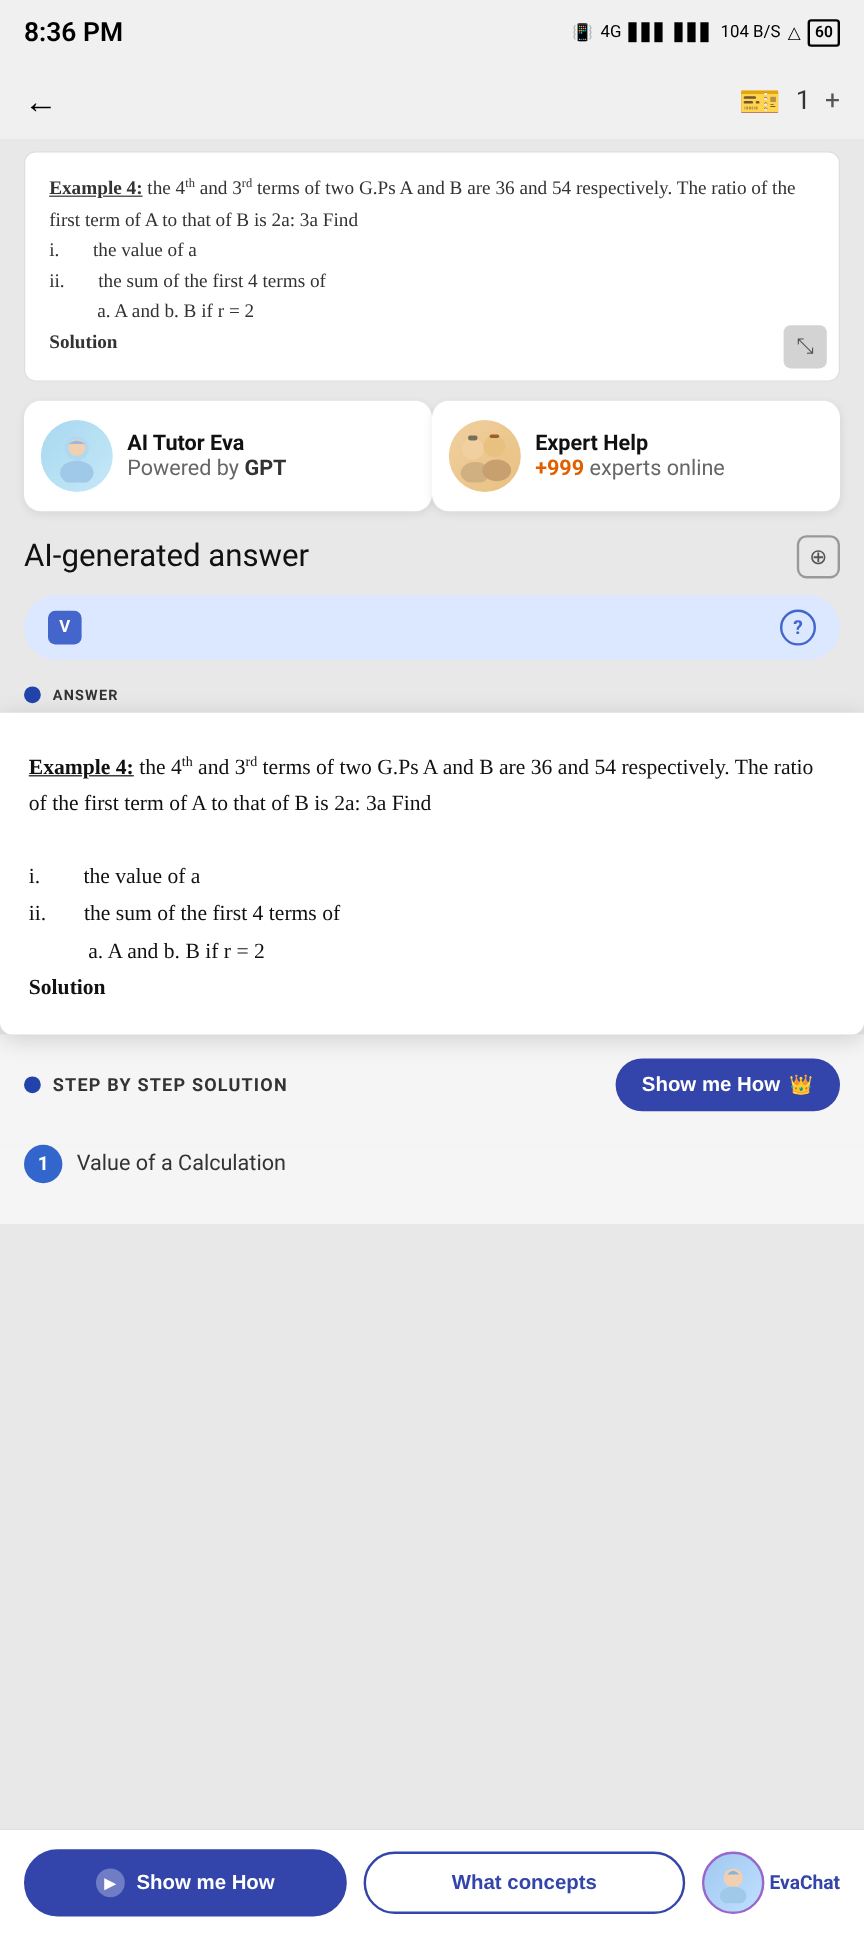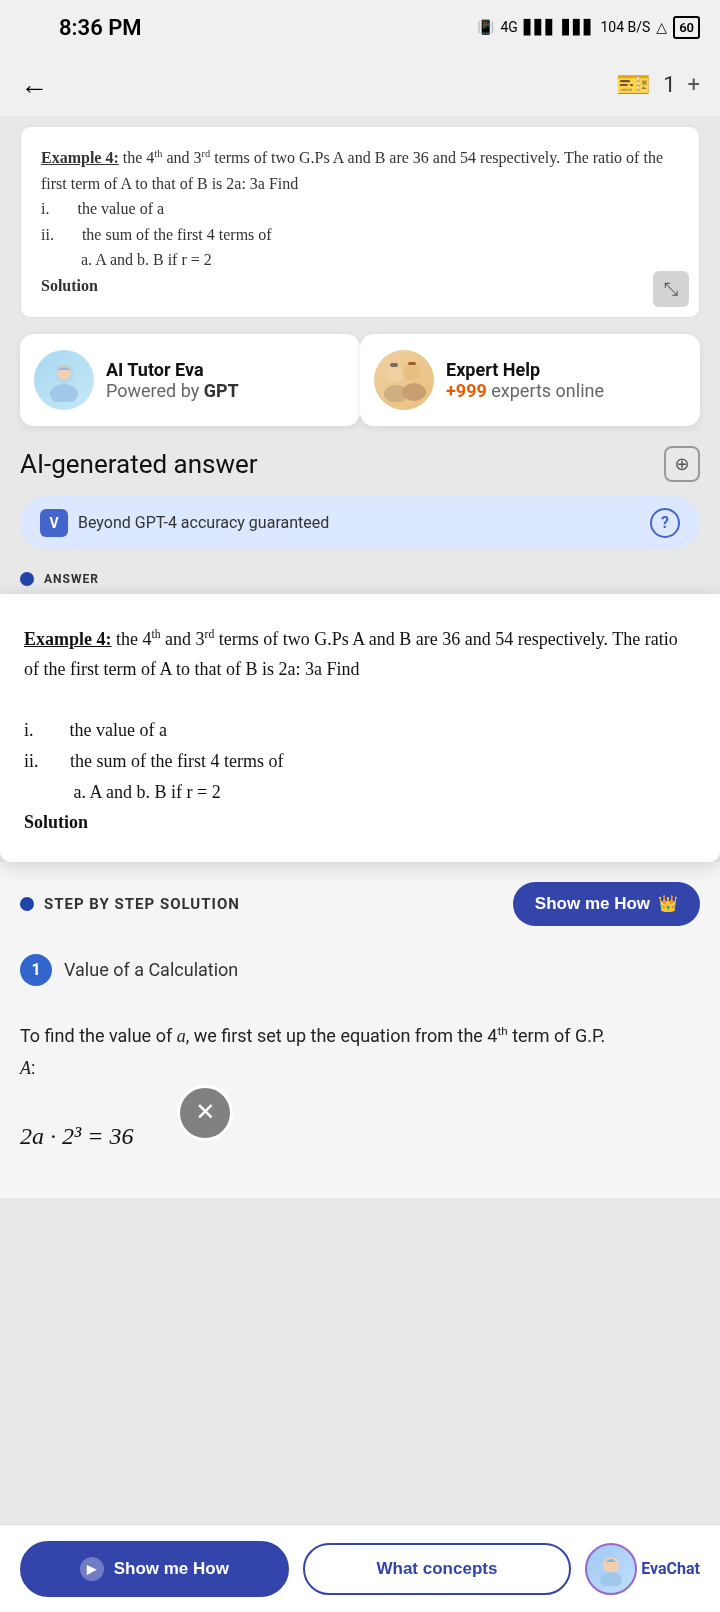--- a/index.html
+++ b/index.html
@@ -19,21 +19,20 @@
       justify-content: space-between;
       align-items: center;
       padding: 10px 20px 8px;
       background: #f0f0f0;
       height: 52px;
     }
     .status-time {
       font-size: 22px;
       font-weight: 600;
       color: #000;
-      margin-left: 39px;
     }
     .status-icons {
       display: flex;
       align-items: center;
       gap: 6px;
       font-size: 14px;
       color: #000;
     }
     .battery-box {
       border: 2px solid #000;
@@ -519,21 +518,20 @@
   </div>
 
   <div class="ai-answer-header">
     <span class="ai-answer-title">AI-generated answer</span>
     <div class="copy-icon">⊕</div>
   </div>
 
   <div class="accuracy-badge">
     <div class="accuracy-badge-left">
       <div class="v-icon">V</div>
-      <span class="accuracy-text">Beyond GPT-4 accuracy guaranteed</span>
     </div>
     <div class="question-mark">?</div>
   </div>
 
   <div class="answer-label">
     <div class="dot-blue"></div>
     <span class="answer-label-text">ANSWER</span>
   </div>
 
   <div class="expanded-question">
@@ -567,32 +565,20 @@
     </div>
   </div>
 
   <div class="step-item">
     <div class="step-number-row">
       <div class="step-circle">1</div>
       <span class="step-title">Value of a Calculation</span>
     </div>
   </div>
 
-  <div class="math-content">
-    <p>
-      <span>To find the value of </span><span class="formula">a</span><span>, we first set up the equation from the 4</span><sup>th</sup><span> term of G.P. </span>
-      <br>
-      <em class="formula">A</em><span>:</span>
-    </p>
-    <div style="position: relative; display: inline-block; margin-top: 10px;">
-      <div class="math-equation formula">2a · 2³ = 36</div>
-      
-      <div style="position: absolute; top: -10px; right: -100px; width: 56px; height: 56px; border-radius: 50%; border: 3px solid #fff; background: rgba(80,80,80,0.7); display: flex; align-items: center; justify-content: center; font-size: 24px; color: #fff; cursor: pointer; z-index: 50;">✕</div>
-    </div>
-  </div>
 
   <div style="height: 100px;"></div>
 </div>
 
 <div class="bottom-bar">
   <button class="bottom-btn bottom-btn-primary">
     <div class="play-icon">▶</div>
     <span>Show me How</span>
   </button>
   <button class="bottom-btn">

